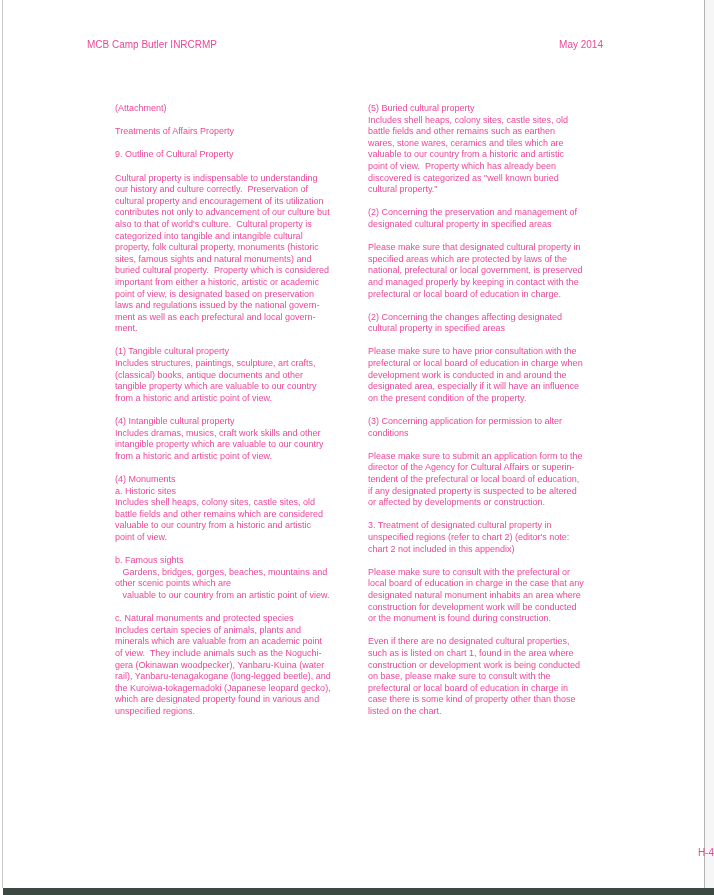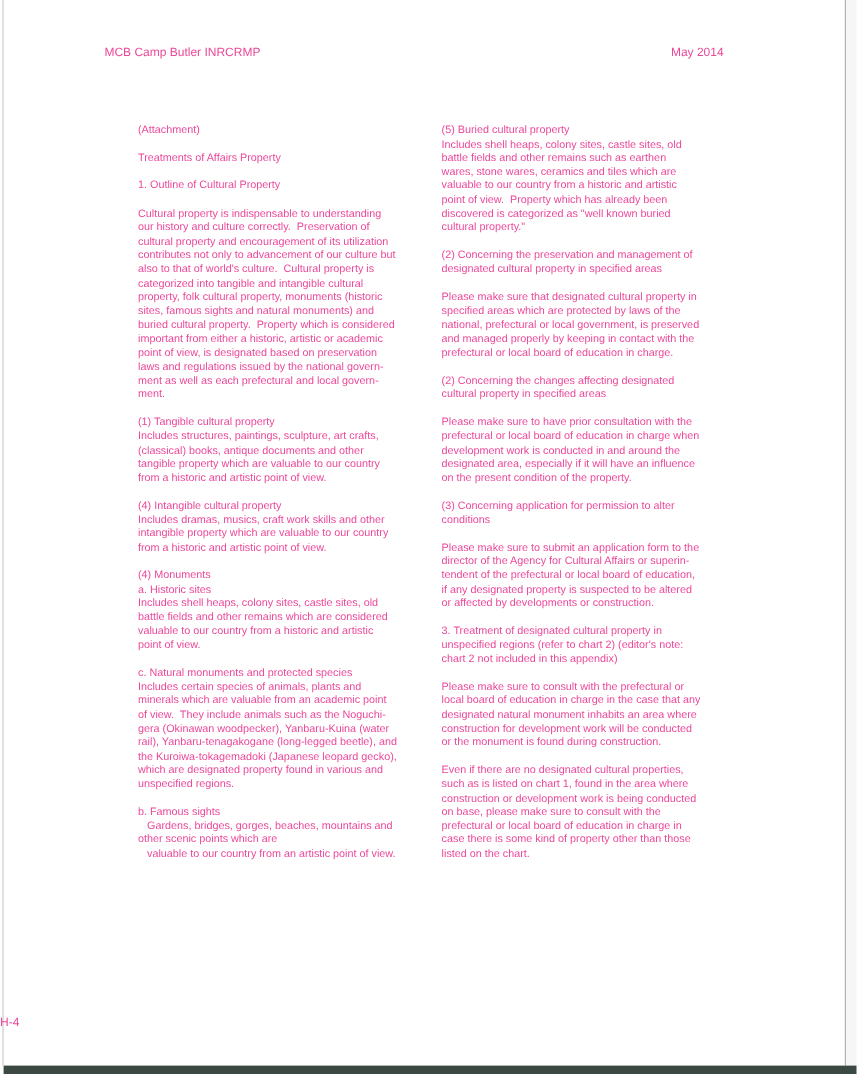--- a/index.html
+++ b/index.html
@@ -61,21 +61,21 @@
     line-height: 11.6px;
   }
   .doc-column p {
     margin: 0 0 11.6px 0;
     white-space: pre-wrap;
   }
   .doc-footer {
     position: absolute;
     top: 847px; left: 0;
     width: 714px;
-    text-align: left;
+    text-align: right;
     font-size: 10px;
   }
 </style>
 </head>
 <body>
 
 <div class="viewport">
 
   <div class="edge-left"></div>
   <div class="edge-right"></div>
@@ -84,21 +84,21 @@
   <div class="doc-header">
     <span>MCB Camp Butler INRCRMP</span>
     <span>May 2014</span>
   </div>
 
   <div class="doc-body">
 
     <div class="doc-column">
       <p>(Attachment)</p>
       <p>Treatments of Affairs Property</p>
-      <p>1. Outline of Cultural Property</p>
+      <p>9. Outline of Cultural Property</p>
       <p>Cultural property is indispensable to understanding
 our history and culture correctly.  Preservation of
 cultural property and encouragement of its utilization
 contributes not only to advancement of our culture but
 also to that of world's culture.  Cultural property is
 categorized into tangible and intangible cultural
 property, folk cultural property, monuments (historic
 sites, famous sights and natural monuments) and
 buried cultural property.  Property which is considered
 important from either a historic, artistic or academic
@@ -114,33 +114,33 @@
       <p>(4) Intangible cultural property
 Includes dramas, musics, craft work skills and other
 intangible property which are valuable to our country
 from a historic and artistic point of view.</p>
       <p>(4) Monuments
 a. Historic sites
 Includes shell heaps, colony sites, castle sites, old
 battle fields and other remains which are considered
 valuable to our country from a historic and artistic
 point of view.</p>
+      <p>b. Famous sights
+   Gardens, bridges, gorges, beaches, mountains and
+other scenic points which are
+   valuable to our country from an artistic point of view.</p>
       <p>c. Natural monuments and protected species
 Includes certain species of animals, plants and
 minerals which are valuable from an academic point
 of view.  They include animals such as the Noguchi-
 gera (Okinawan woodpecker), Yanbaru-Kuina (water
 rail), Yanbaru-tenagakogane (long-legged beetle), and
 the Kuroiwa-tokagemadoki (Japanese leopard gecko),
 which are designated property found in various and
 unspecified regions.</p>
-      <p>b. Famous sights
-   Gardens, bridges, gorges, beaches, mountains and
-other scenic points which are
-   valuable to our country from an artistic point of view.</p>
     </div>
 
     <div class="doc-column">
       <p>(5) Buried cultural property
 Includes shell heaps, colony sites, castle sites, old
 battle fields and other remains such as earthen
 wares, stone wares, ceramics and tiles which are
 valuable to our country from a historic and artistic
 point of view.  Property which has already been
 discovered is categorized as "well known buried

